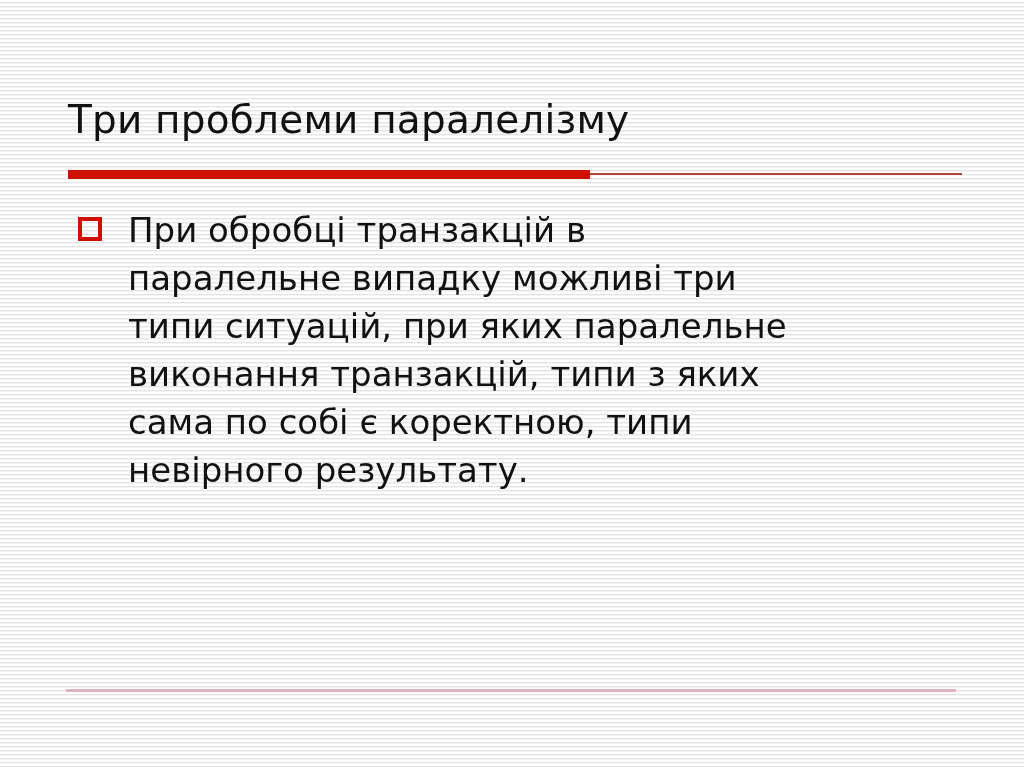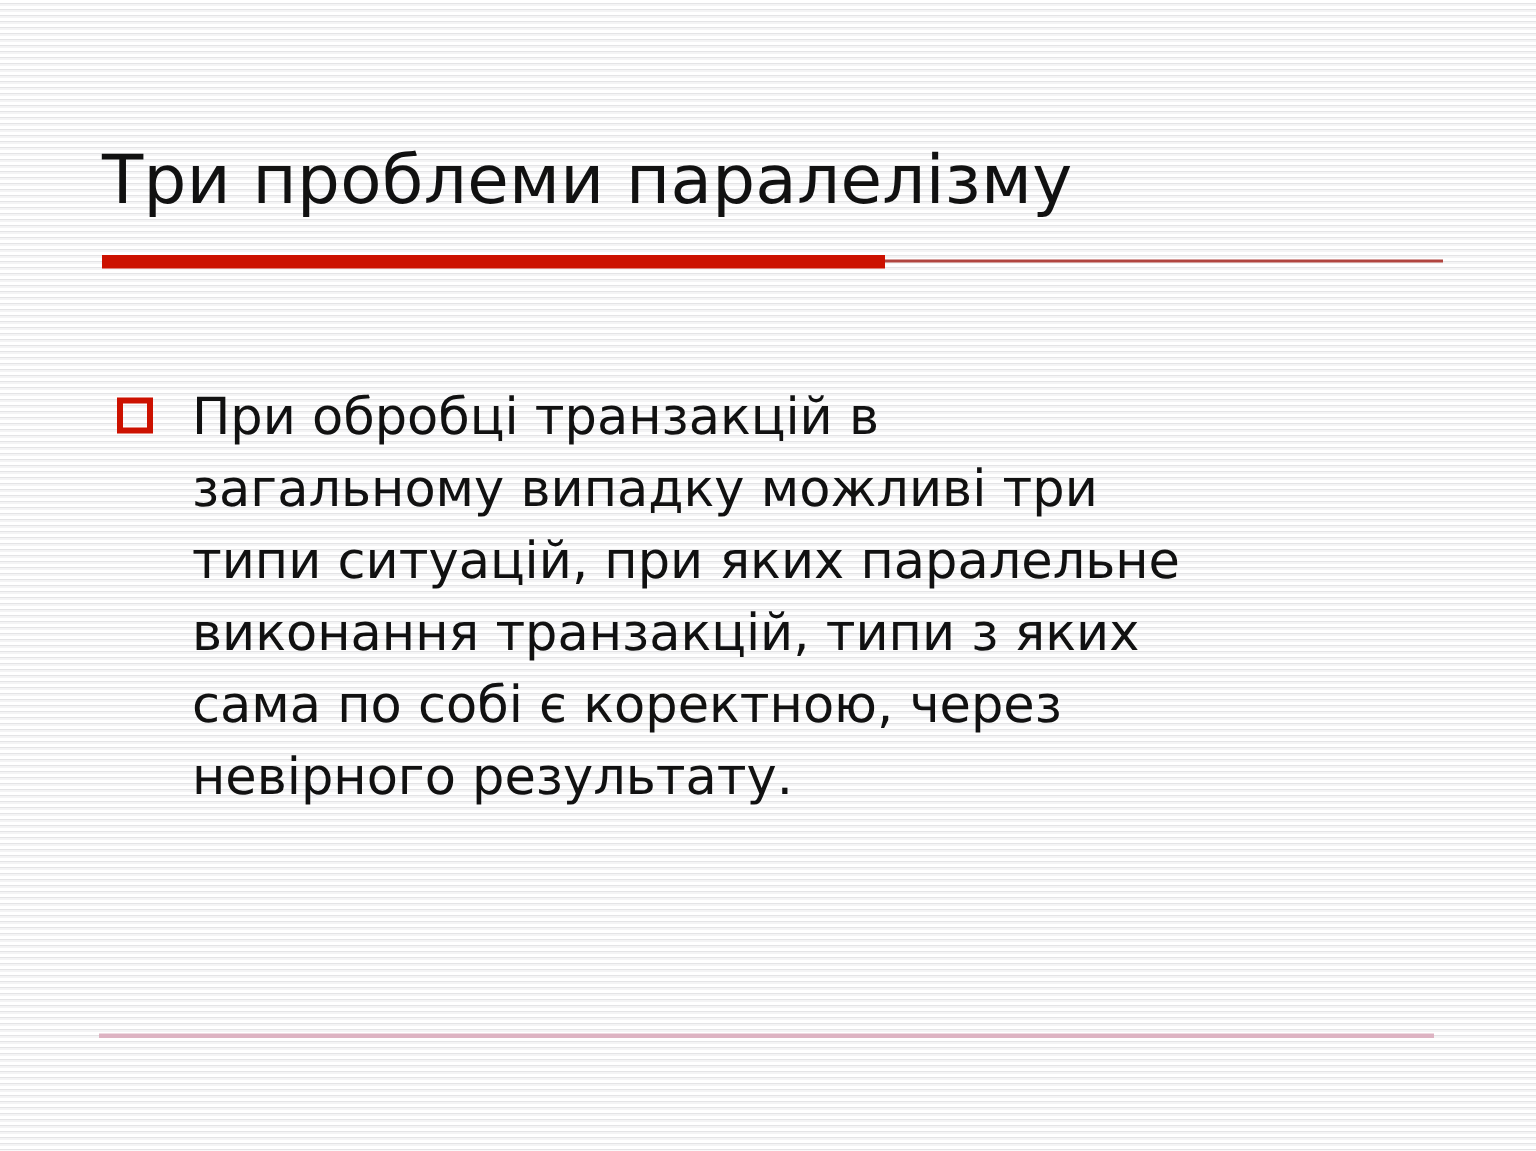--- a/index.html
+++ b/index.html
@@ -39,21 +39,21 @@
     position: absolute;
     left: 68px;
     top: 92px;
     width: 900px;
   }
   .slide-title {
     margin: 0;
     padding: 0;
     font-family: "DejaVu Sans", sans-serif;
     font-weight: normal;
-    font-size: 45px;
+    font-size: 39px;
     line-height: 56px;
     letter-spacing: 0.2px;
     color: #111111;
     white-space: nowrap;
   }
 
   
   .title-rule {
     position: absolute;
     left: 68px;
@@ -81,21 +81,20 @@
   
   .body-block {
     position: absolute;
     left: 72px;
     top: 206px;
     width: 900px;
   }
   .bullet-row {
     position: relative;
     display: block;
-    margin-top: 48px;
   }
   .bullet-marker {
     position: absolute;
     left: 6px;
     top: 11px;
     width: 16px;
     height: 16px;
     border: 4px solid #cc1100;
     box-sizing: content-box;
     background: transparent;
@@ -136,24 +135,24 @@
   <div class="title-rule">
     <div class="rule-thick"></div>
     <div class="rule-thin"></div>
   </div>
 
   <div class="body-block">
     <div class="bullet-row">
       <span class="bullet-marker"></span>
       <p class="bullet-text">
         <span class="ln">При обробці транзакцій в</span>
-        <span class="ln">загальному випадку можливі три</span>
+        <span class="ln">паралельне випадку можливі три</span>
         <span class="ln">типи ситуацій, при яких паралельне</span>
         <span class="ln">виконання транзакцій, типи з яких</span>
-        <span class="ln">сама по собі є коректною, через</span>
+        <span class="ln">сама по собі є коректною, типи</span>
         <span class="ln">невірного результату.</span>
       </p>
     </div>
   </div>
 
   <div class="footer-rule"></div>
 
 </div>
 
 </body></html>

